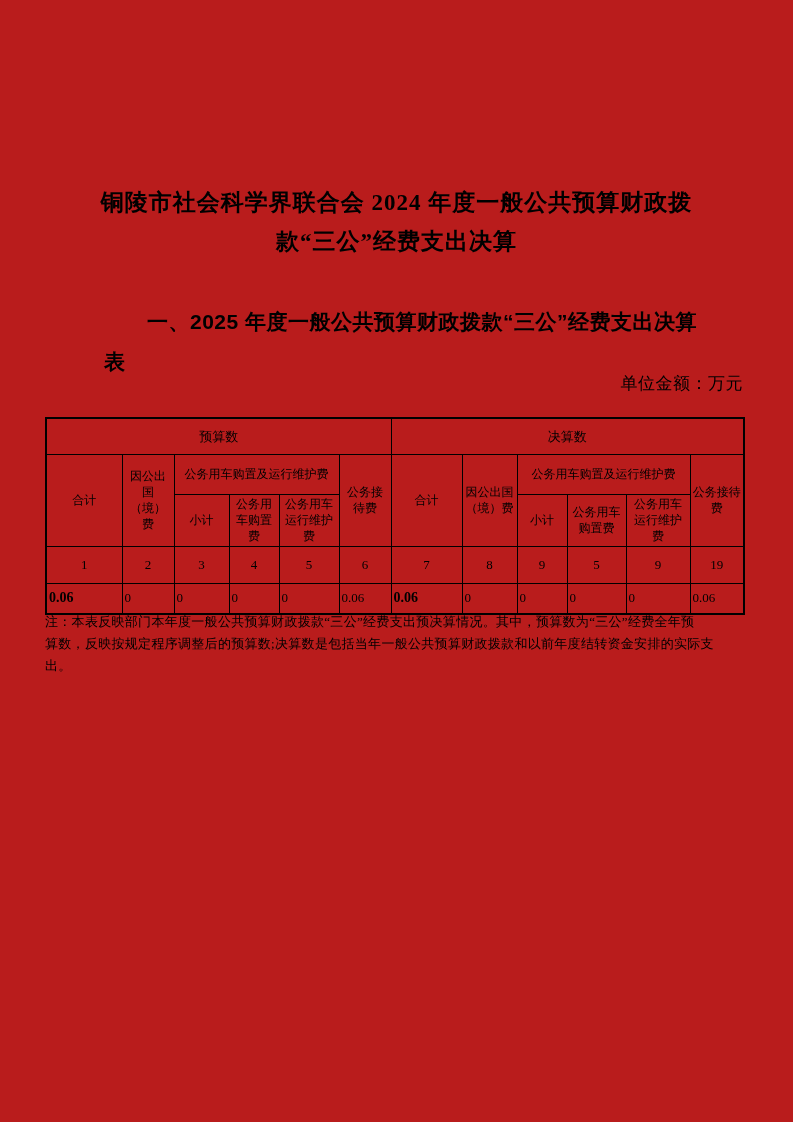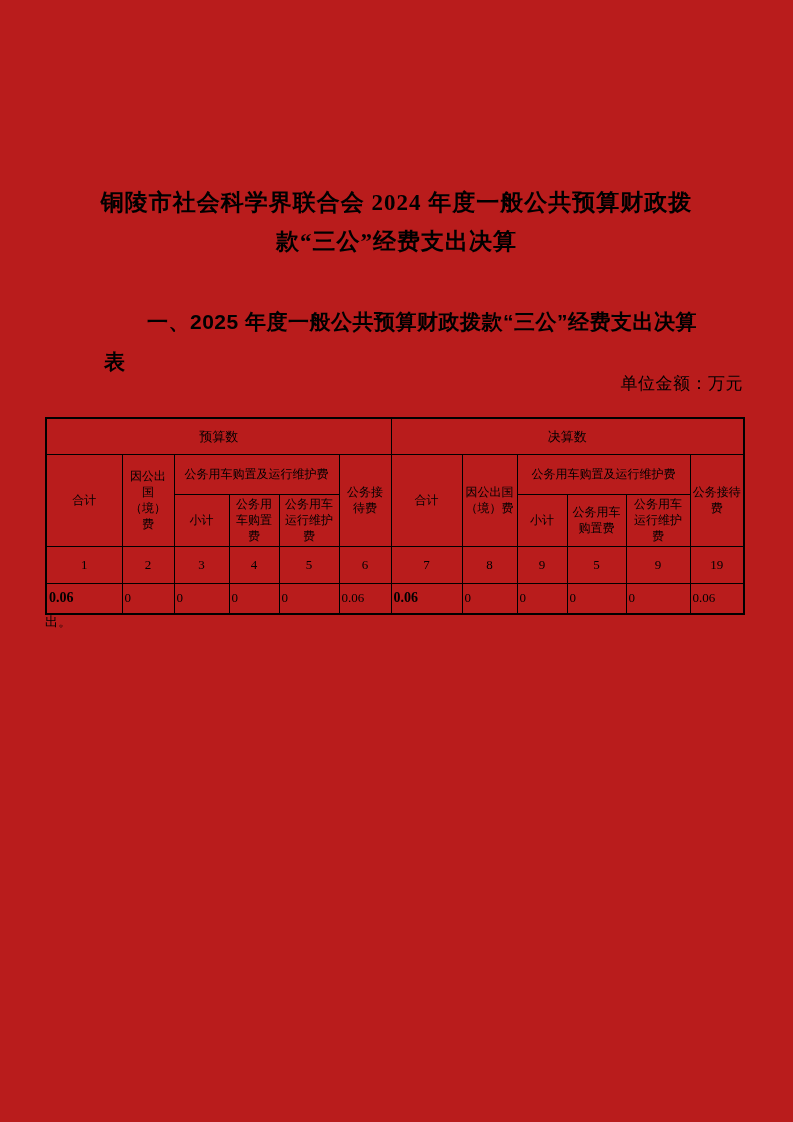--- a/index.html
+++ b/index.html
@@ -174,16 +174,18 @@
         <td>0</td>
         <td>0</td>
         <td>0</td>
         <td>0</td>
         <td>0.06</td>
       </tr>
     </tbody>
   </table>
 
   <div class="note">
+    <div>注：本表反映部门本年度一般公共预算财政拨款“三公”经费支出预决算情况。其中，预算数为“三公”经费全年预</div>
+    <div>算数，反映按规定程序调整后的预算数;决算数是包括当年一般公共预算财政拨款和以前年度结转资金安排的实际支</div>
     <div>出。</div>
   </div>
 
 </div>
 
 </body></html>

